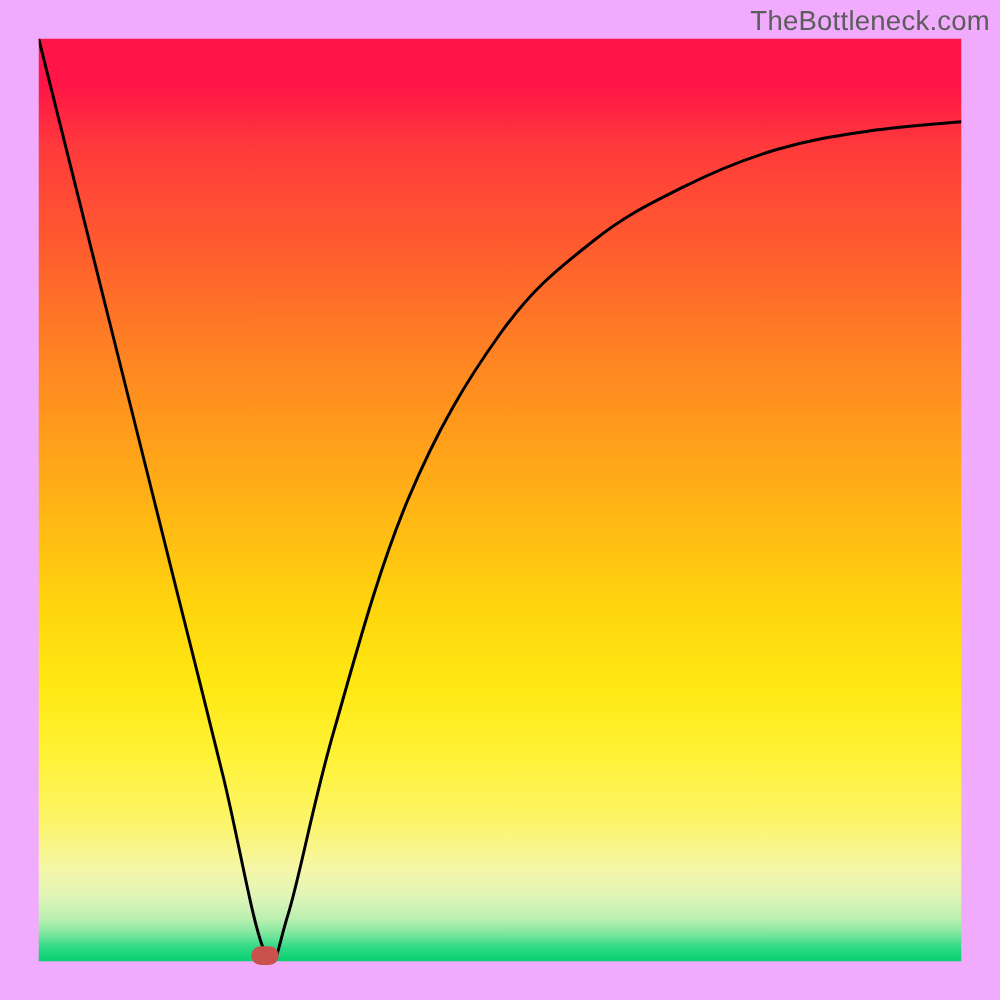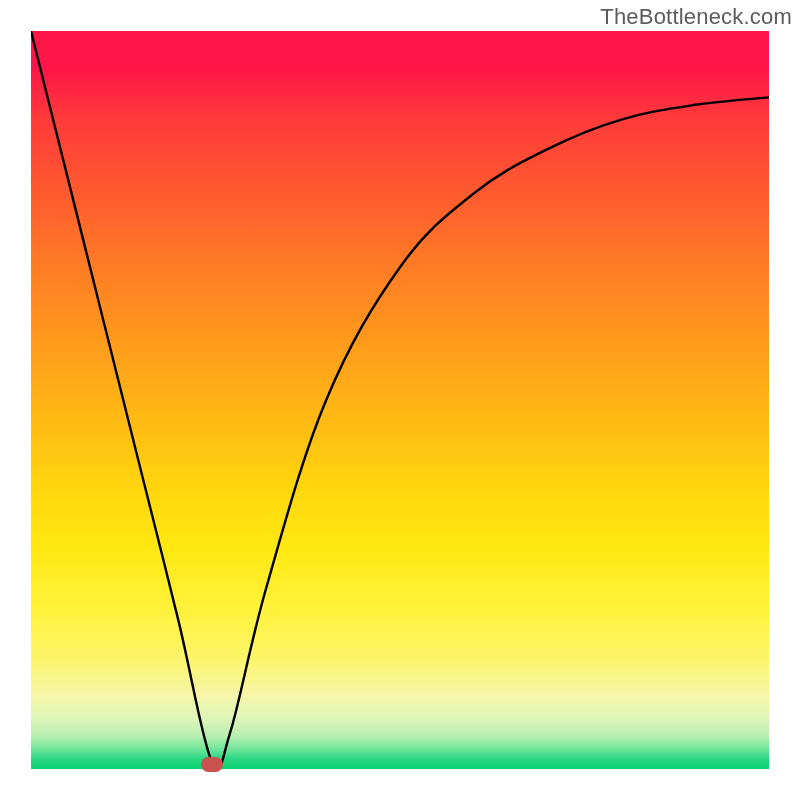--- a/index.html
+++ b/index.html
@@ -8,21 +8,21 @@
     width: 800px;
     height: 800px;
     overflow: hidden;
     background: #000;
     font-family: Arial, Helvetica, sans-serif;
   }
   .frame {
     position: relative;
     width: 800px;
     height: 800px;
-    background: #ffffff;
+    background: #f0abfc;
   }
   .plot {
     position: absolute;
     left: 31px;
     top: 31px;
     width: 738px;
     height: 738px;
     
     background: linear-gradient(
       to bottom,

